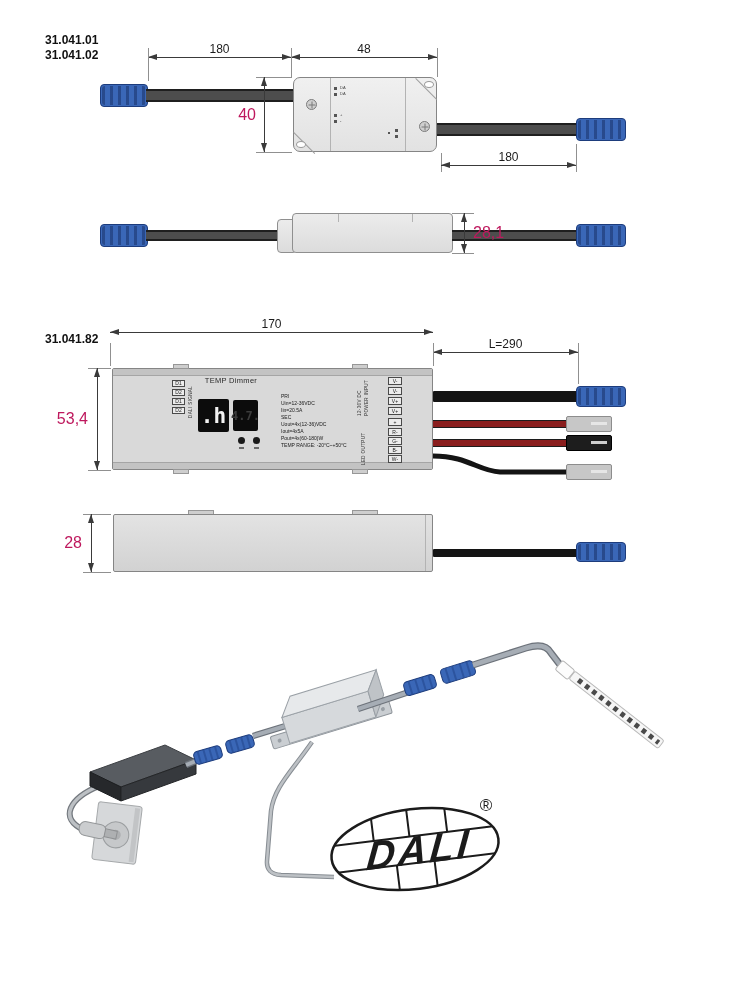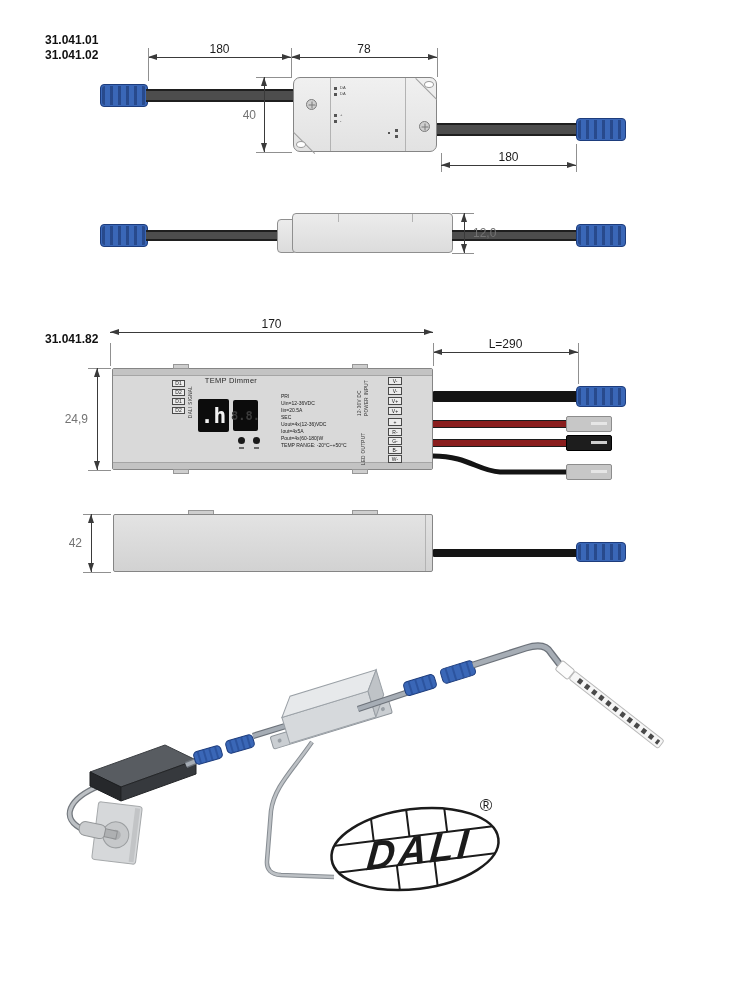--- a/index.html
+++ b/index.html
@@ -10,21 +10,21 @@
   
   .dimh{position:absolute;border-top:1px solid #3a3a3a}
   .dimh .a1,.dimh .a2{position:absolute;top:-4px;width:0;height:0;border-top:3.5px solid transparent;border-bottom:3.5px solid transparent}
   .dimh .a1{left:0;border-right:9px solid #3a3a3a}
   .dimh .a2{right:0;border-left:9px solid #3a3a3a}
   .dimh .lbl{position:absolute;left:50%;transform:translateX(-50%);bottom:2px;font-size:12px;background:#fff;padding:0 3px;white-space:nowrap;color:#1c1c1c}
   .dimv{position:absolute;border-left:1px solid #3a3a3a}
   .dimv .a1,.dimv .a2{position:absolute;left:-4px;width:0;height:0;border-left:3.5px solid transparent;border-right:3.5px solid transparent}
   .dimv .a1{top:0;border-bottom:9px solid #3a3a3a}
   .dimv .a2{bottom:0;border-top:9px solid #3a3a3a}
-  .dimv .lbl{position:absolute;top:50%;transform:translateY(-50%);font-size:12px;white-space:nowrap;color:#737373}
+  .dimv .lbl{position:absolute;top:50%;transform:translateY(-50%);font-size:16px;white-space:nowrap;color:#be185d}
   .ext{position:absolute;background:#909090}
   .exth{height:1px}.extv{width:1px}
   
   .cable{position:absolute;background:#4d4d4d;border-top:2px solid #1f1f1f;border-bottom:2px solid #1f1f1f}
   .cableblk{position:absolute;background:#141414;border-radius:1px}
   .cablered{position:absolute;background:#8a1e1e;border-top:1.5px solid #1c1c1c;border-bottom:1.5px solid #1c1c1c}
   .connb{position:absolute;background:#3a67b7;border:1px solid #1d3c7c;border-radius:4px}
   .connb::before{content:"";position:absolute;inset:1px;border-radius:3px;
      background:repeating-linear-gradient(90deg,rgba(10,26,70,.38) 0 3px,rgba(255,255,255,0) 3px 8px)}
   .conng{position:absolute;background:#c7c7c7;border:1px solid #8d8d8d;border-radius:2px}
@@ -70,21 +70,21 @@
   <div class="pn" style="left:45px;top:48px">31.041.02</div>
 
   <div class="dimh" style="left:148px;top:57px;width:143px">
     <span class="a1"></span>
       <span class="a2"></span>
     <span class="lbl">180</span>
   </div>
   <div class="dimh" style="left:291px;top:57px;width:146px">
     <span class="a1"></span>
       <span class="a2"></span>
-    <span class="lbl">78</span>
+    <span class="lbl">48</span>
   </div>
   <div class="ext extv" style="left:148px;top:48px;height:33px"></div>
   <div class="ext extv" style="left:291px;top:48px;height:29px"></div>
   <div class="ext extv" style="left:437px;top:48px;height:29px"></div>
 
   <div class="connb" style="left:100px;top:84px;width:48px;height:23px"></div>
   <div class="cable" style="left:146px;top:89px;width:148px;height:13px"></div>
 
   <div class="body1" style="left:293px;top:77px;width:144px;height:75px"></div>
   <div class="seam" style="left:330px;top:78px;height:73px"></div>
@@ -132,21 +132,21 @@
   <div class="body2" style="left:292px;top:213px;width:161px;height:40px"></div>
   <div class="seam" style="left:338px;top:214px;height:8px"></div>
   <div class="seam" style="left:412px;top:214px;height:8px"></div>
   <div class="cable" style="left:452px;top:230px;width:126px;height:11px"></div>
   <div class="connb" style="left:576px;top:224px;width:50px;height:23px"></div>
   <div class="ext exth" style="left:452px;top:213px;width:22px"></div>
   <div class="ext exth" style="left:452px;top:253px;width:22px"></div>
   <div class="dimv" style="left:464px;top:213px;height:40px">
     <span class="a1"></span>
       <span class="a2"></span>
-    <span class="lbl" style="left:8px">12,0</span>
+    <span class="lbl" style="left:8px">28,1</span>
   </div>
 
   <div class="pn" style="left:45px;top:332px">31.041.82</div>
 
   <div class="dimh" style="left:110px;top:332px;width:323px">
     <span class="a1"></span>
       <span class="a2"></span>
     <span class="lbl">170</span>
   </div>
   <div class="dimh" style="left:433px;top:352px;width:145px">
@@ -164,32 +164,32 @@
   <div class="tab" style="left:173px;top:364px;width:16px;height:5px"></div>
   <div class="tab" style="left:352px;top:364px;width:16px;height:5px"></div>
   <div class="tab" style="left:173px;top:469px;width:16px;height:5px"></div>
   <div class="tab" style="left:352px;top:469px;width:16px;height:5px"></div>
 
   <div class="ext exth" style="left:88px;top:368px;width:23px"></div>
   <div class="ext exth" style="left:88px;top:470px;width:23px"></div>
   <div class="dimv" style="left:97px;top:368px;height:102px">
     <span class="a1"></span>
       <span class="a2"></span>
-    <span class="lbl" style="right:10px">24,9</span>
+    <span class="lbl" style="right:10px">53,4</span>
   </div>
 
   <div class="tboxs" style="left:172px;top:380px">D1</div>
   <div class="tboxs" style="left:172px;top:389px">D2</div>
   <div class="tboxs" style="left:172px;top:398px">D1</div>
   <div class="tboxs" style="left:172px;top:407px">D2</div>
   <div class="vlabel" style="left:188px;top:378px;height:40px">DALI SIGNAL</div>
 
   <div class="devtitle" style="left:196px;top:376px;width:70px">TEMP Dimmer</div>
   <div class="disp" style="left:198px;top:399px;width:31px;height:33px;font-size:21px;color:#f2f2f2">.h</div>
-  <div class="disp" style="left:233px;top:400px;width:25px;height:31px;font-size:12px;color:#3c3c3c">8.8.</div>
+  <div class="disp" style="left:233px;top:400px;width:25px;height:31px;font-size:12px;color:#3c3c3c">4.7.</div>
   <div class="btn" style="left:238px;top:437px"></div>
   <div class="btn" style="left:253px;top:437px"></div>
   <div class="btnlbl" style="left:239px;top:447px"></div>
   <div class="btnlbl" style="left:254px;top:447px"></div>
 
   <div class="abs" style="left:281px;top:393px">
     <div class="spec">PRI</div>
     <div class="spec">Uin=12-36VDC</div>
     <div class="spec">Iin=20.5A</div>
     <div class="spec">SEC</div>
@@ -226,21 +226,21 @@
 
   <div class="tab" style="left:188px;top:510px;width:26px;height:5px"></div>
   <div class="tab" style="left:352px;top:510px;width:26px;height:5px"></div>
   <div class="body3" style="left:113px;top:514px;width:320px;height:58px;background:linear-gradient(180deg,#e3e3e3,#d2d2d2)"></div>
   <div class="seam" style="left:425px;top:515px;height:56px"></div>
   <div class="ext exth" style="left:83px;top:514px;width:28px"></div>
   <div class="ext exth" style="left:83px;top:572px;width:28px"></div>
   <div class="dimv" style="left:91px;top:514px;height:58px">
     <span class="a1"></span>
       <span class="a2"></span>
-    <span class="lbl" style="right:10px">42</span>
+    <span class="lbl" style="right:10px">28</span>
   </div>
   <div class="cableblk" style="left:433px;top:549px;width:145px;height:8px"></div>
   <div class="connb" style="left:576px;top:542px;width:50px;height:20px"></div>
 
   <svg class="abs" style="left:0;top:615px" width="730" height="340" viewBox="0 0 730 340">
     <defs>
       <clipPath id="logoclip">
           <ellipse cx="0" cy="0" rx="84" ry="40"></ellipse>
         </clipPath>
     </defs>

